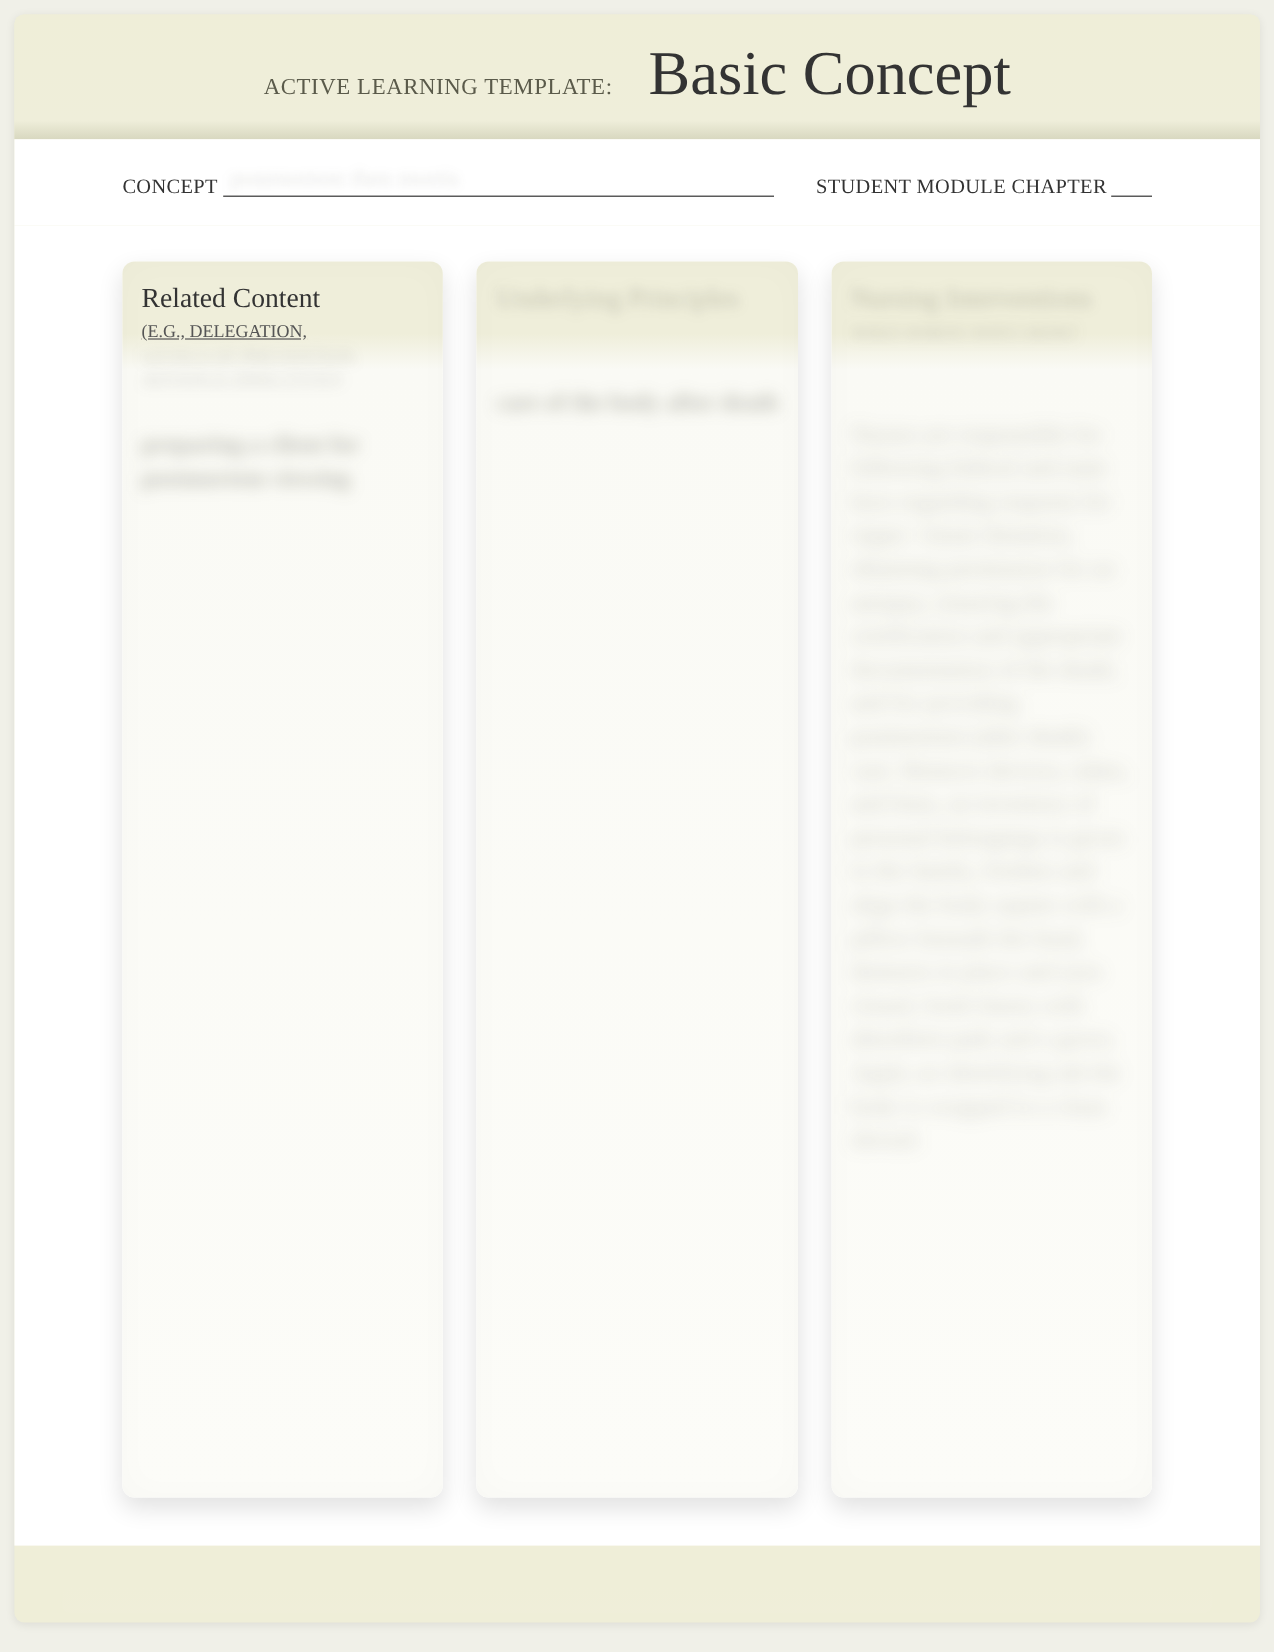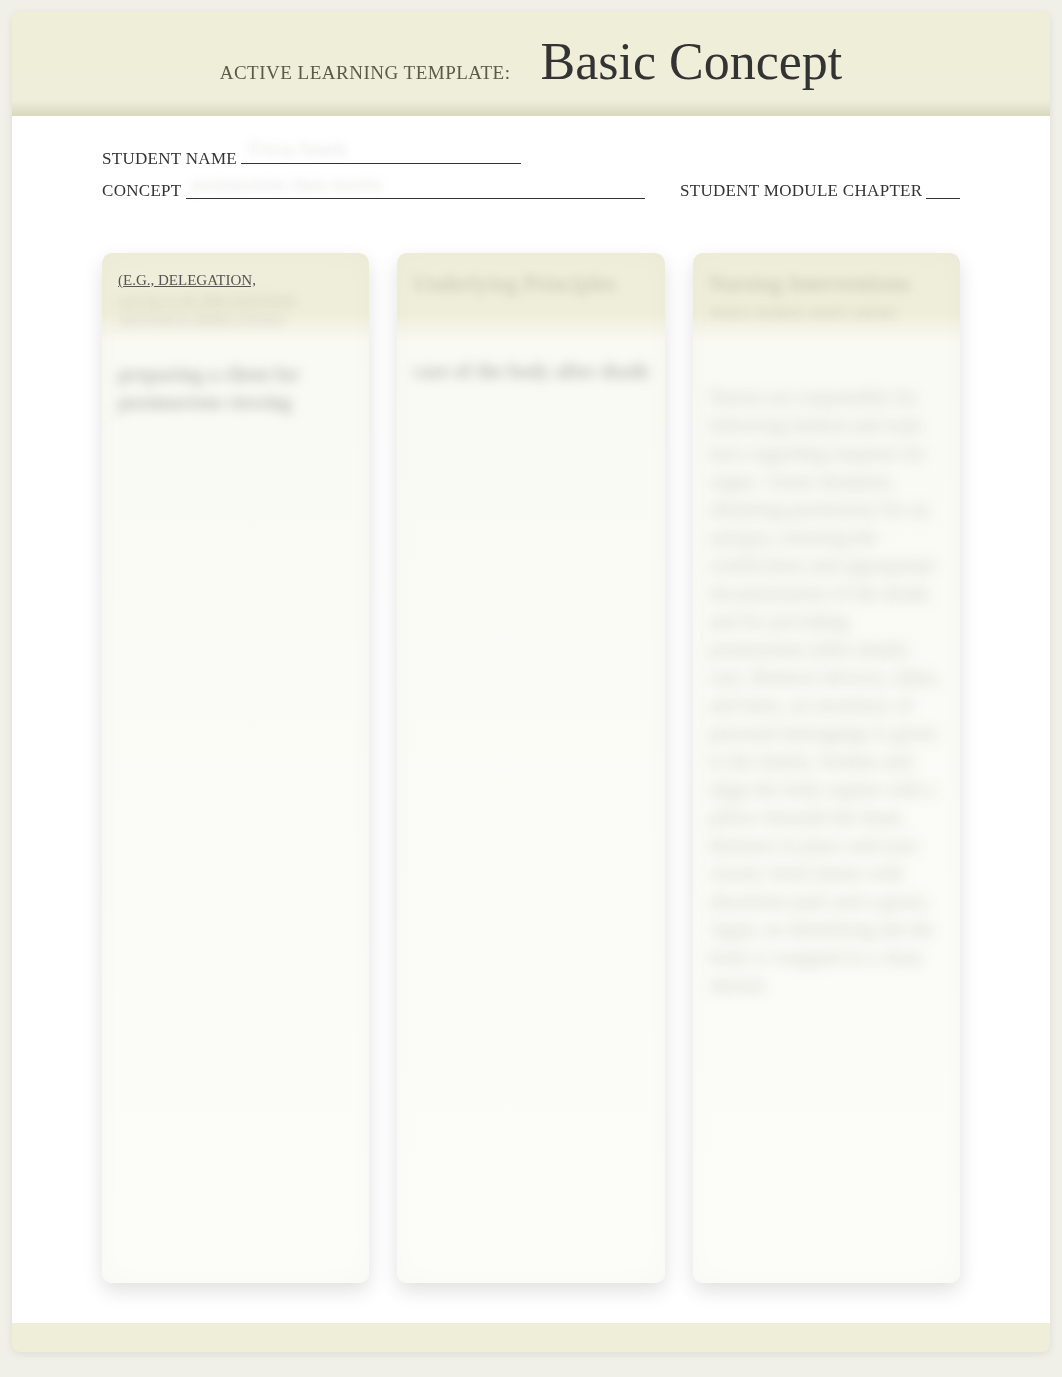--- a/index.html
+++ b/index.html
@@ -152,45 +152,40 @@
 <div class="page">
 
   <div class="header-band">
     <div class="template-line">
       <span class="template-prefix">ACTIVE LEARNING TEMPLATE:</span>
       <span class="template-title">Basic Concept</span>
     </div>
   </div>
 
   <div class="info-section">
-    <div class="info-row">
-      <span class="info-label">STUDENT NAME</span>
-      <span class="info-line" style="max-width:280px">
-        <span class="info-value">Tricia Smith</span>
-      </span>
-    </div>
     <div class="info-row row2">
       <div class="concept-group">
         <span class="info-label">CONCEPT</span>
         <span class="info-line">
           <span class="info-value">postmortem then mortis</span>
         </span>
       </div>
       <div class="chapter-group">
         <span class="info-label">STUDENT MODULE CHAPTER</span>
         <span class="info-line" style="max-width:80px">
           <span class="info-value"></span>
         </span>
       </div>
     </div>
   </div>
 
   <div class="columns">
 
     <div class="card">
+      <div class="card-title">Related Content</div>
       <div class="card-subtitle">(E.G., DELEGATION,</div>
       <div class="card-subtitle blurred">LEVELS OF PREVENTION,</div>
       <div class="card-subtitle blurred">ADVANCE DIRECTIVES)</div>
       <div class="card-body heavy">preparing a client for postmortem viewing</div>
     </div>
 
     <div class="card">
       <div class="card-title blurred">Underlying Principles</div>
       <div class="card-body heavy tall">care of the body after death</div>
     </div>

